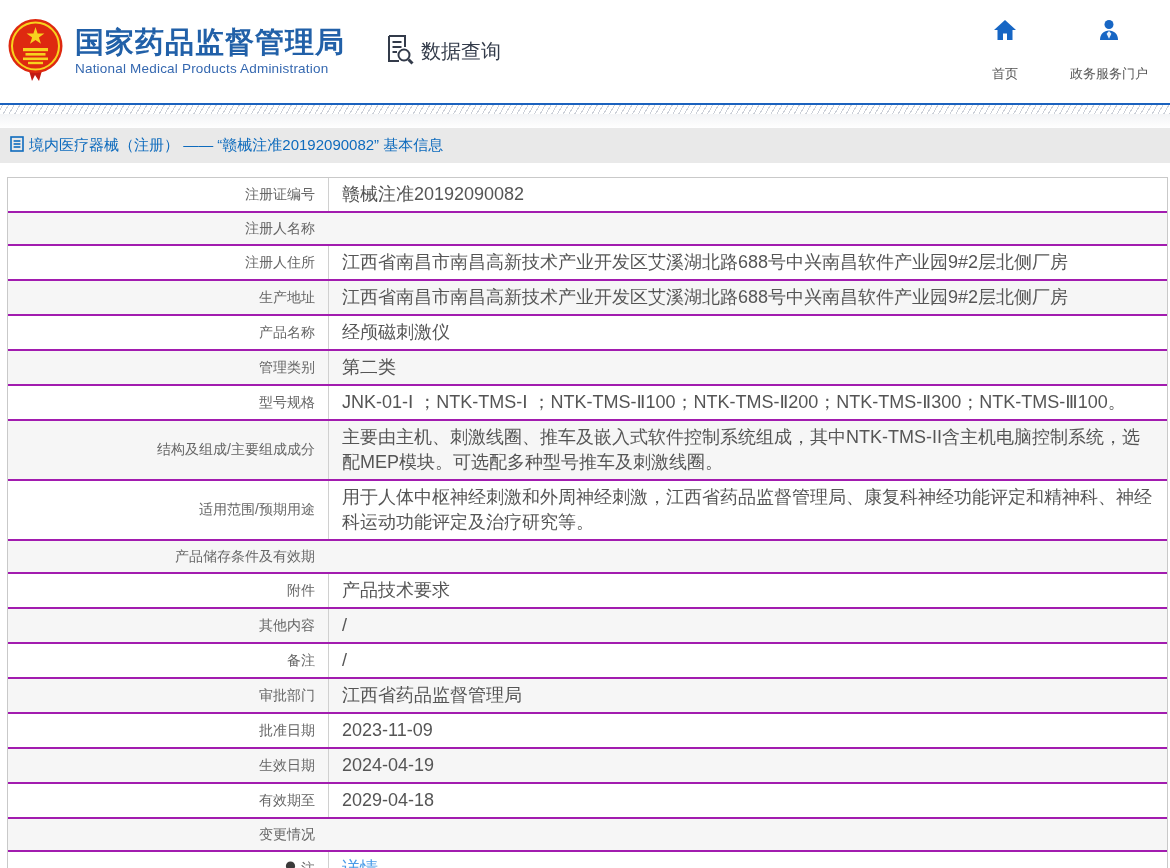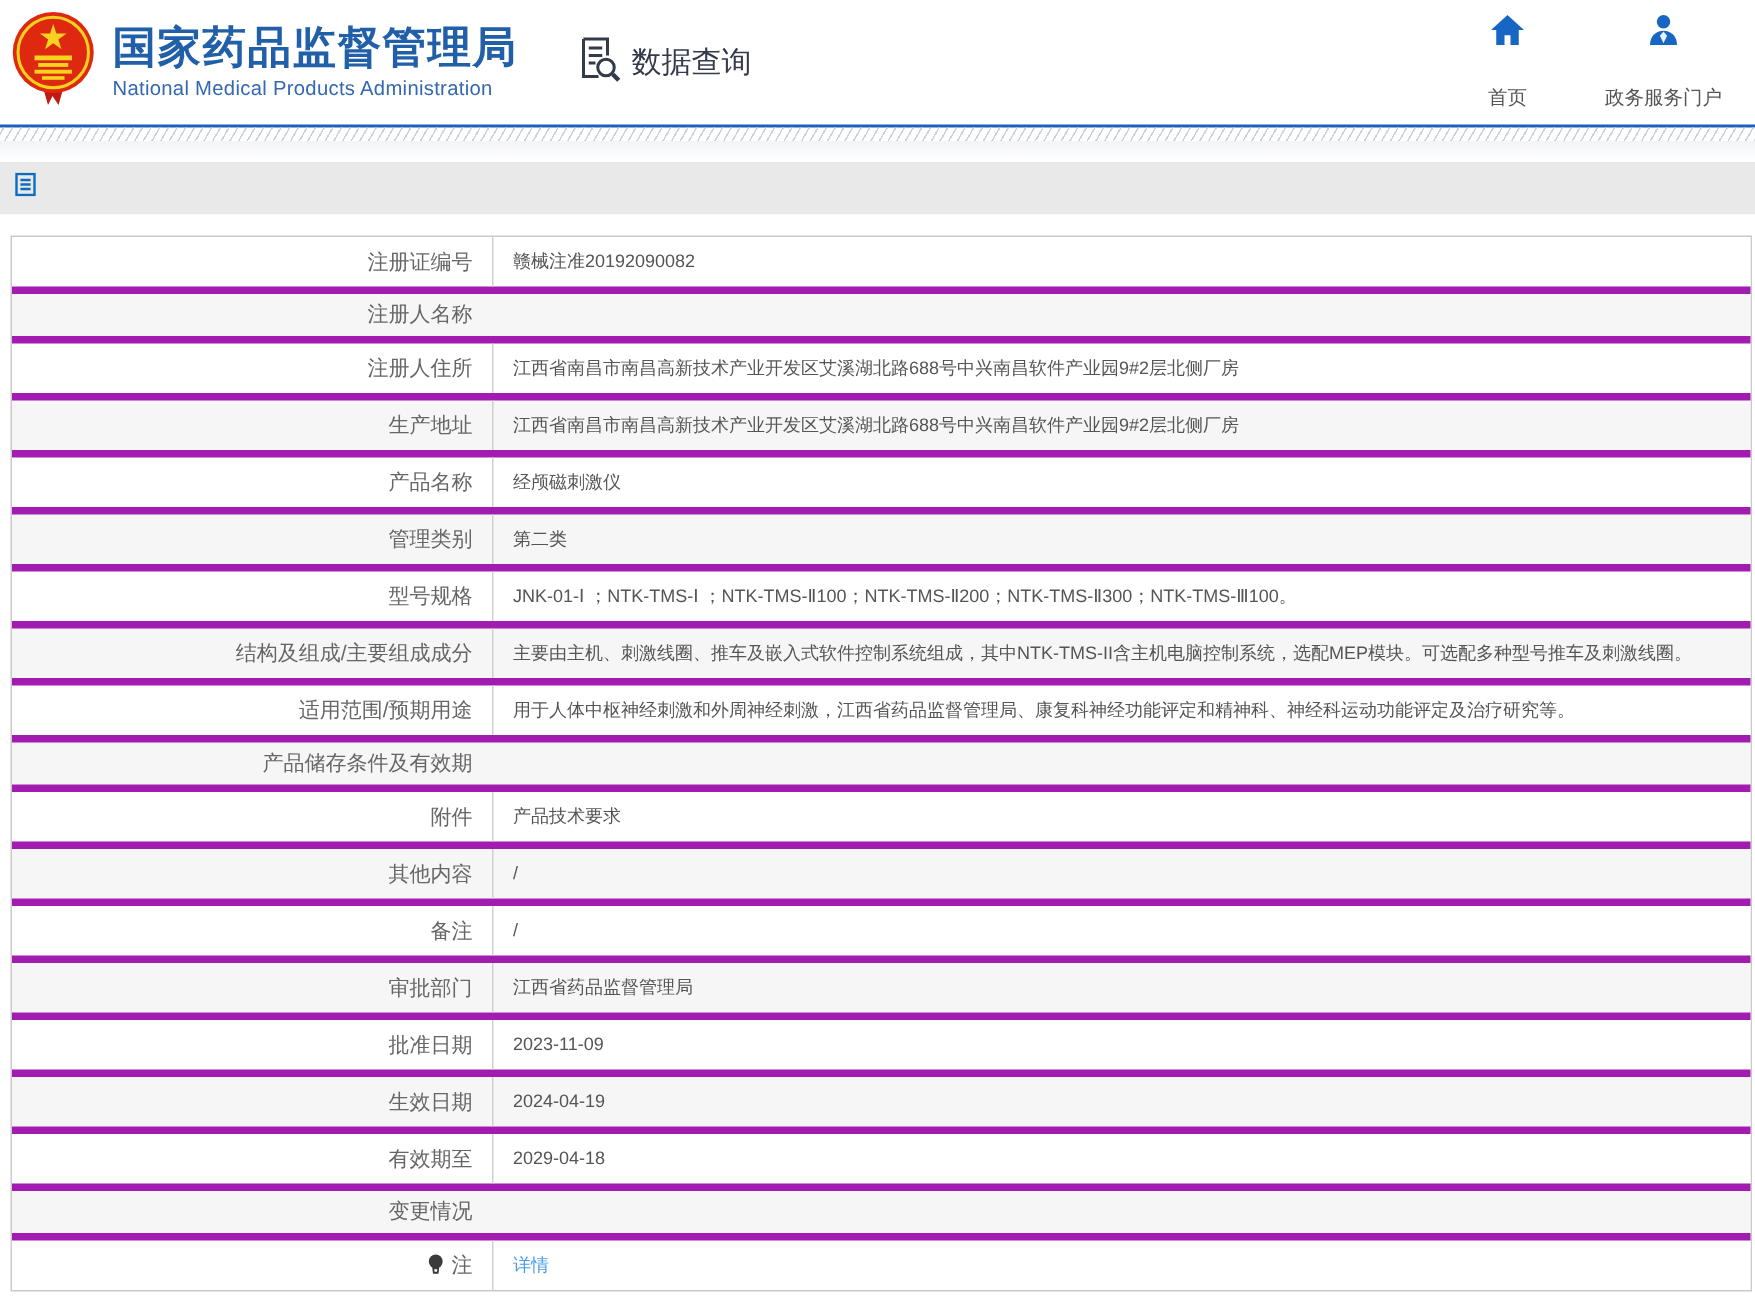--- a/index.html
+++ b/index.html
@@ -8,21 +8,21 @@
     --row-gray:#f6f6f6; --border-gray:#c9c9c9; --label-gray:#666666;
     --value-gray:#555555; --query-dark:#333b4a;
   }
   *{box-sizing:border-box;}
   html,body{margin:0;padding:0;}
   body{
     width:1170px;height:868px;overflow:hidden;background:#fff;
     font-family:"Liberation Sans","DejaVu Sans",sans-serif;
   }
   
-  .header{display:flex;align-items:center;height:83px;padding:0 18px 0 8px;background:#fff;}
+  .header{display:flex;align-items:center;height:103px;padding:0 18px 0 8px;background:#fff;}
   .brand{display:flex;align-items:center;gap:12px;}
   .brand-text{display:flex;flex-direction:column;gap:3px;}
   .agency-zh{font-size:29px;font-weight:bold;color:var(--brand-blue);letter-spacing:1px;line-height:1.1;}
   .agency-en{font-size:13.5px;color:#3568b0;letter-spacing:.2px;}
   .query{display:flex;align-items:center;gap:7px;margin-left:42px;justify-content:flex-end;}
   .query-label{font-size:20px;color:var(--query-dark);}
   .nav{margin-left:auto;display:flex;gap:52px;padding-right:4px;}
   .nav-item{display:flex;flex-direction:column;align-items:center;gap:21px;cursor:pointer;}
   .nav-label{font-size:13px;color:#555;}
   
@@ -34,29 +34,29 @@
   .white-gap1{height:14px;background:linear-gradient(#f3f4f6,#ffffff);}
   .crumb-bar{height:35px;background:var(--band-gray);display:flex;align-items:center;padding-left:10px;gap:5px;}
   .crumb-text{font-size:15px;color:var(--crumb-blue);}
   .white-gap2{height:14px;background:#fff;}
   
   .info-table{
     margin-left:7px;width:1161px;border:1px solid var(--border-gray);
     background:#fff;
   }
   .trow{display:flex;min-height:33px;background:#fff;}
-  .trow + .trow{border-top:5px solid #a21caf;}
+  .trow + .trow{border-top:2px solid #a21caf;}
   .trow.alt{background:var(--row-gray);}
   .tlabel{
     width:320px;flex:0 0 320px;display:flex;align-items:center;justify-content:flex-end;
     gap:3px;padding:4px 13px 4px 6px;font-size:14px;color:var(--label-gray);text-align:right;
   }
   .tvalue{
     flex:1;display:flex;align-items:center;padding:4px 14px 4px 13px;
-    font-size:12px;color:var(--value-gray);line-height:25px;
+    font-size:18px;color:var(--value-gray);line-height:25px;
     border-left:1px solid #d0d0d0;word-break:break-all;
   }
   .trow.noval .tvalue{border-left:none;}
   .tvalue a{color:var(--link-blue);text-decoration:none;cursor:pointer;}
   .bulb{display:inline-flex;align-items:center;margin-right:2px;}
 </style>
 </head>
 <body>
 
 <div class="header">
@@ -121,20 +121,21 @@
 
 <div class="crumb-bar">
   <span>
     <svg width="14" height="16" viewBox="0 0 14 16" fill="none" stroke="#0e6bbd" stroke-width="1.6">
       <rect x="1" y="1" width="12" height="14"></rect>
       <line x1="3.6" y1="5" x2="10.4" y2="5"></line>
       <line x1="3.6" y1="8" x2="10.4" y2="8"></line>
       <line x1="3.6" y1="11" x2="10.4" y2="11"></line>
     </svg>
   </span>
+  <span class="crumb-text">境内医疗器械（注册） —— “赣械注准20192090082” 基本信息</span>
 </div>
 <div class="white-gap2"></div>
 
 <div class="info-table">
     <div class="trow">
       <div class="tlabel">注册证编号</div>
       <div class="tvalue">赣械注准20192090082</div>
     </div>
     <div class="trow alt">
       <div class="tlabel">注册人名称</div>

